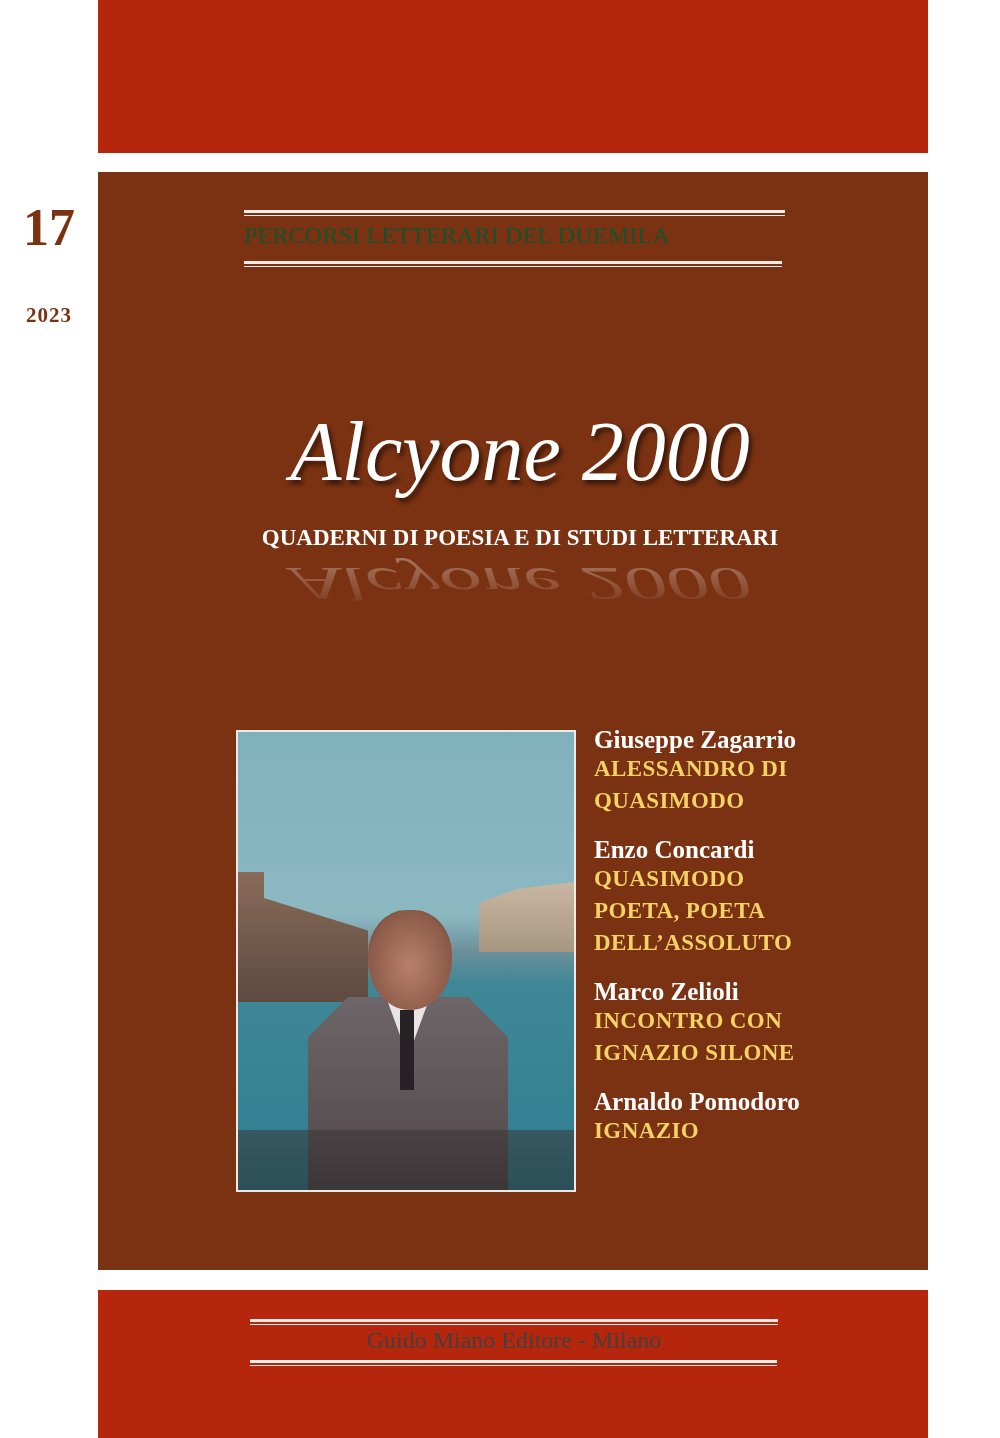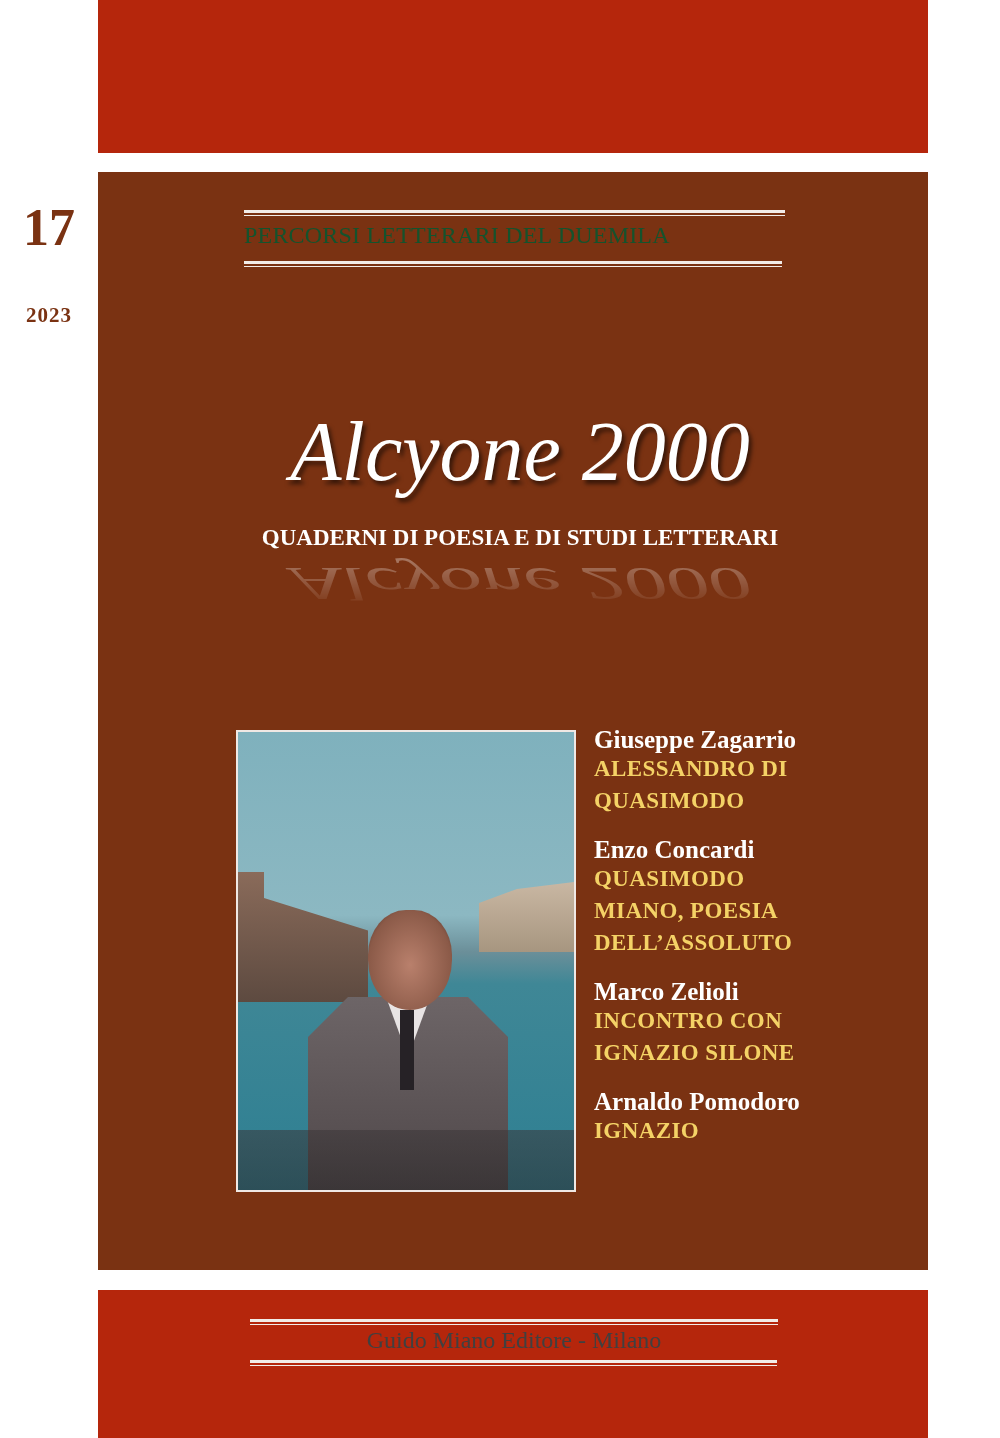--- a/index.html
+++ b/index.html
@@ -70,21 +70,21 @@
 
 <div class="articles">
   <div class="article">
     <div class="author">Giuseppe Zagarrio</div>
     <div class="article-title">ALESSANDRO DI</div>
     <div class="article-title">QUASIMODO</div>
   </div>
   <div class="article">
     <div class="author">Enzo Concardi</div>
     <div class="article-title">QUASIMODO</div>
-    <div class="article-title">MIANO, POESIA</div>
+    <div class="article-title">POETA, POETA</div>
     <div class="article-title">DELL’ASSOLUTO</div>
   </div>
   <div class="article">
     <div class="author">Marco Zelioli</div>
     <div class="article-title">INCONTRO CON</div>
     <div class="article-title">IGNAZIO SILONE</div>
   </div>
   <div class="article">
     <div class="author">Arnaldo Pomodoro</div>
     <div class="article-title">IGNAZIO</div>

